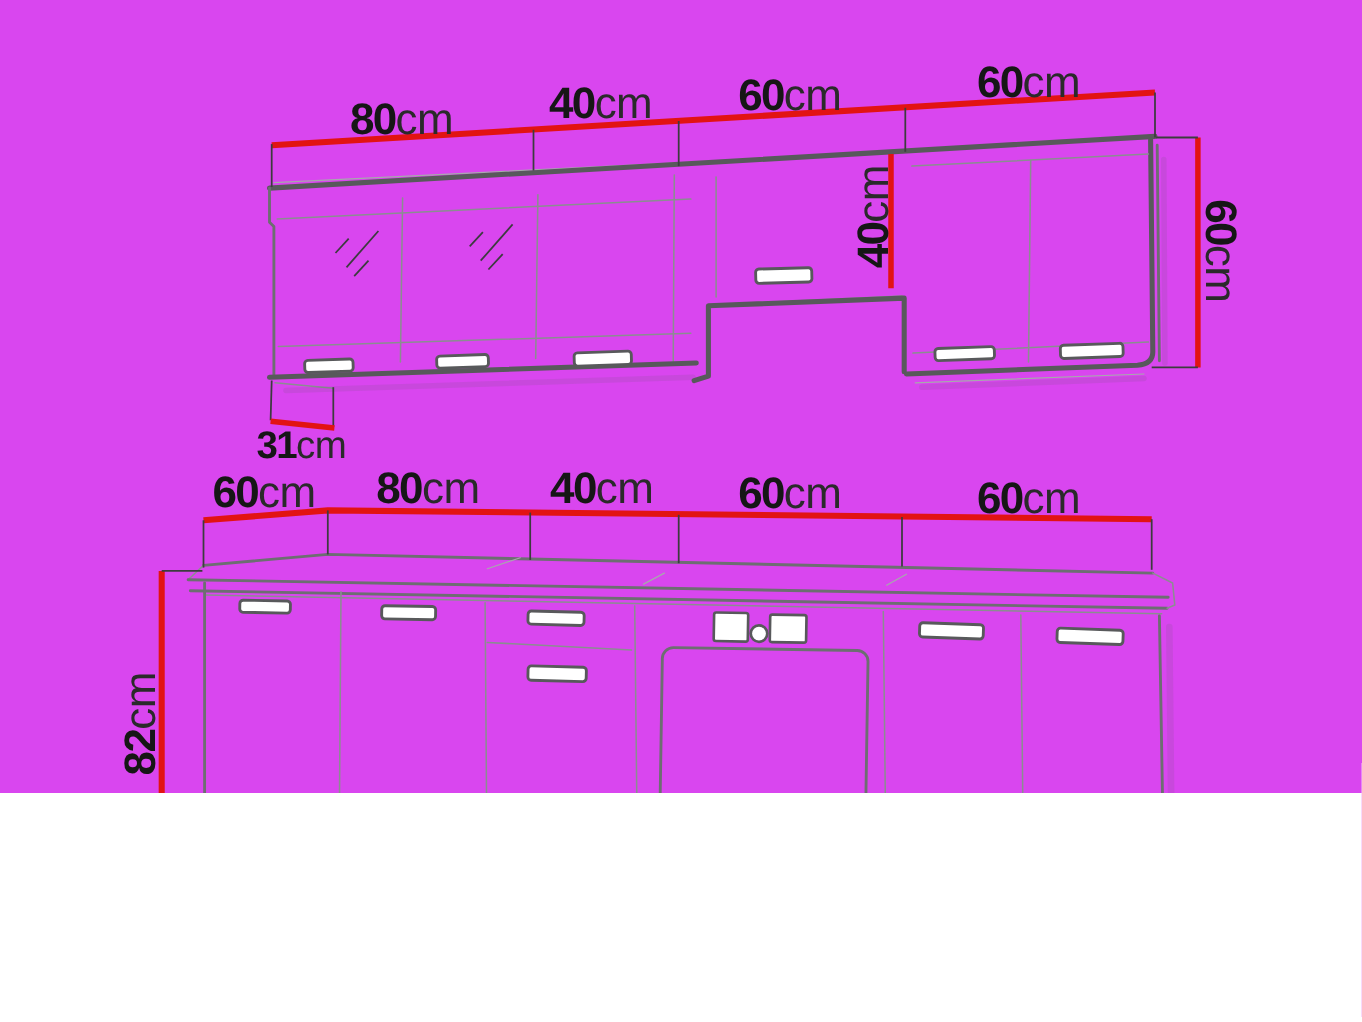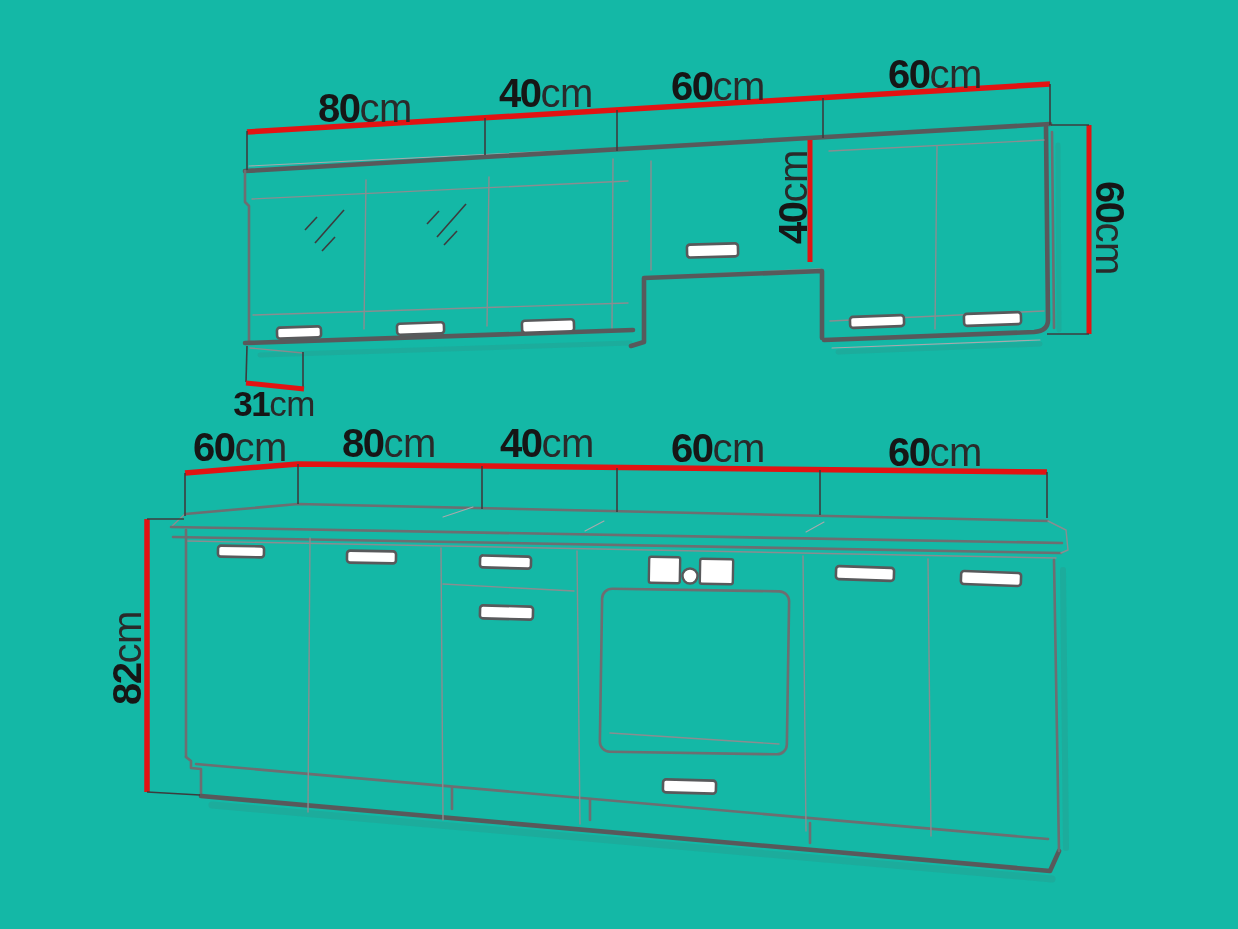--- a/index.html
+++ b/index.html
@@ -1,16 +1,16 @@
 <!DOCTYPE html>
 <html><head>
 <meta charset="utf-8">
 <style>
   html,body{margin:0;padding:0;background:#ffffff;}
-  .stage{position:relative;width:1238px;height:929px;background:#14b8a6;overflow:hidden;}
+  .stage{position:relative;width:1238px;height:721px;background:#d946ef;overflow:hidden;}
   svg{display:block;}
 
   
   .red{stroke:#e21313;stroke-width:5.5;fill:none;stroke-linecap:butt;}
   .red-thin{stroke:#e21313;stroke-width:5;fill:none;}
   .tick{stroke:#3c3c3e;stroke-width:1.6;fill:none;}
   .e-thick{stroke:#58595b;stroke-width:4.6;fill:none;stroke-linejoin:round;stroke-linecap:round;}
   .e-med{stroke:#6d6e71;stroke-width:2.6;fill:none;stroke-linejoin:round;stroke-linecap:round;}
   .e-thin{stroke:#8b8d90;stroke-width:1.4;fill:none;stroke-linecap:round;}
   .e-faint{stroke:#a7a9ac;stroke-width:1.1;fill:none;stroke-linecap:round;}

